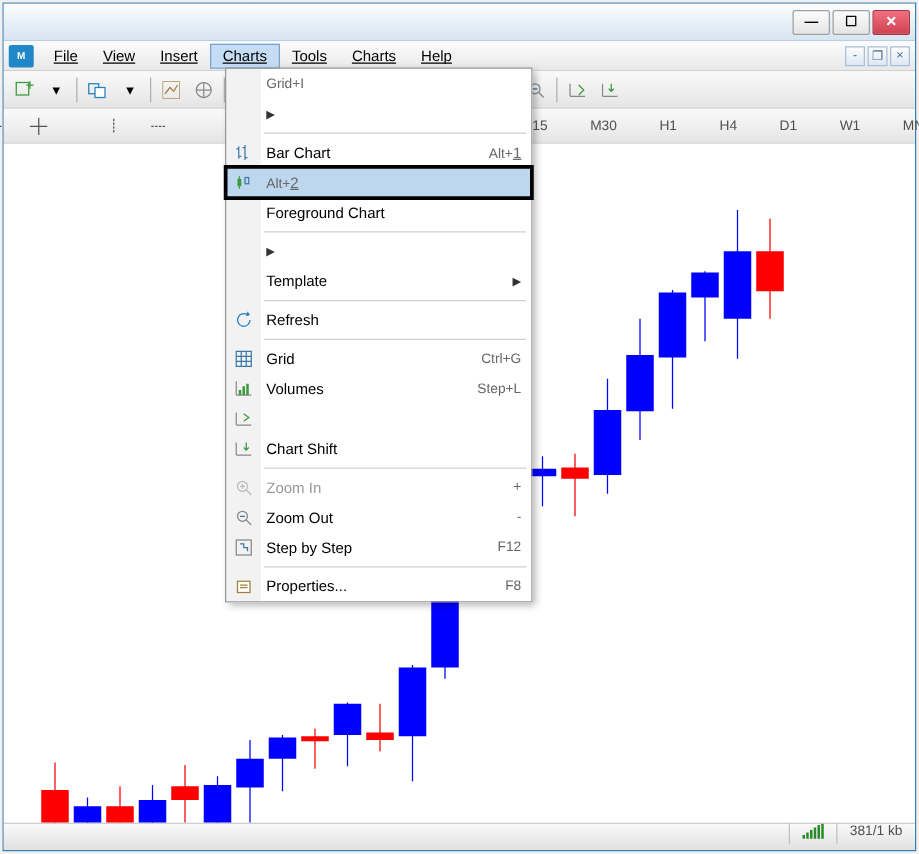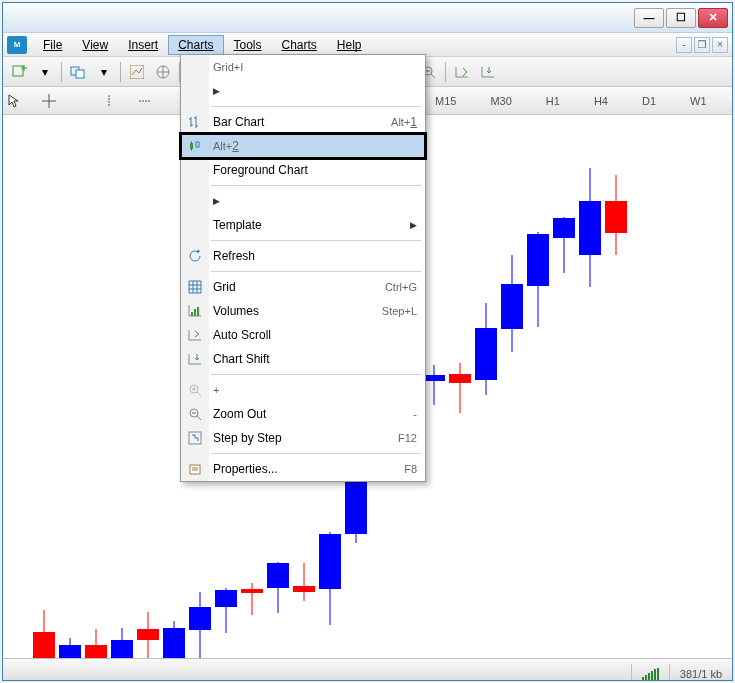--- a/index.html
+++ b/index.html
@@ -20,21 +20,21 @@
 .menu-item.underline { text-decoration: underline; text-decoration-skip-ink: none; text-underline-offset: 1px; }
 
 .win-controls { margin-left: auto; display: flex; gap: 2px; }
 .wc-btn { width: 16px; height: 16px; background: linear-gradient(to bottom, #fcfcfc, #dde8f5); border: 1px solid #a8bfda; display: flex; align-items: center; justify-content: center; cursor: pointer; font-size: 10px; color: #4a6a8a; }
 
 .toolbar { height: 30px; background: linear-gradient(to bottom, #fafafa, #e5e5e5); display: flex; align-items: center; padding: 0 4px; border-bottom: 1px solid #c8c8c8; gap: 2px; }
 .tool-btn { width: 24px; height: 24px; display: flex; align-items: center; justify-content: center; cursor: pointer; border: 1px solid transparent; }
 .tool-sep { width: 1px; height: 20px; background: #b0b0b0; margin: 0 2px; }
 .tool-label { padding: 0 6px; display: flex; align-items: center; gap: 4px; cursor: pointer; }
 
-.toolbar2 { height: 28px; background: linear-gradient(to bottom, #fafafa, #e5e5e5); display: flex; align-items: center; padding: 0 4px; border-bottom: 1px solid #c8c8c8; gap: 20px; }
+.toolbar2 { height: 28px; background: linear-gradient(to bottom, #fafafa, #e5e5e5); display: flex; align-items: center; padding: 0 4px; border-bottom: 1px solid #c8c8c8; gap: 20px; justify-content: center; }
 .tf-btn { padding: 2px 6px; font-size: 11px; cursor: pointer; border: 1px solid transparent; color: #505050; }
 
 .chart-area { flex: 1; background: #fff; position: relative; overflow: hidden; }
 
 .dropdown { position: absolute; top: 54px; left: 180px; width: 246px; background: linear-gradient(to right, #f2f2f2 0, #f2f2f2 28px, #fff 28px); border: 1px solid #999; box-shadow: 3px 3px 6px rgba(0,0,0,0.3); z-index: 100; }
 .dd-item { height: 24px; display: flex; align-items: center; padding: 0 8px 0 32px; cursor: pointer; position: relative; }
 .dd-item.highlighted { outline: 3px solid #000; outline-offset: -1px; z-index: 2; background: #bdd7ef; }
 .dd-item.disabled { color: #999; }
 .dd-item .label { flex: 1; }
 .dd-item .shortcut { color: #666; font-size: 11px; }
@@ -44,21 +44,21 @@
 .ul-char { text-decoration: underline; }
 
 .candle { position: absolute; }
 .candle .wick { position: absolute; left: 50%; transform: translateX(-50%); width: 1px; background: currentColor; }
 .candle .body { position: absolute; left: 0; width: 100%; background: currentColor; }
 .blue { color: #0000FE; }
 .red { color: #FE0000; }
 
 .chart-title { position: absolute; right: 20px; top: 380px; font-size: 24px; font-weight: bold; color: #000; }
 
-.statusbar { height: 22px; background: linear-gradient(to bottom, #fafafa, #e0e0e0); border-top: 1px solid #c0c0c0; display: flex; align-items: flex-end; justify-content: flex-end; padding: 0 10px; gap: 10px; }
+.statusbar { height: 22px; background: linear-gradient(to bottom, #fafafa, #e0e0e0); border-top: 1px solid #c0c0c0; display: flex; align-items: flex-start; justify-content: flex-end; padding: 0 10px; gap: 10px; }
 .status-bars { display: flex; gap: 1px; align-items: flex-end; height: 12px; }
 .status-bars span { width: 2px; background: #2a8a2a; }
 .status-text { color: #505050; font-size: 11px; }
 .status-sep { width: 1px; height: 16px; background: #c0c0c0; }
 
 svg { display: block; }
 </style>
 </head>
 <body>
 
@@ -390,40 +390,40 @@
       <span class="label">Volumes</span>
       <span class="shortcut">Step+L</span>
     </div>
     <div class="dd-item">
       <span class="icon">
         <svg width="14" height="14">
           <path d="M1 12 h12 M1 12 v-10" stroke="#888"></path>
           <path d="M7 3 l4 3 l-4 3" stroke="#3a9a3a" fill="none"></path>
         </svg>
       </span>
-      <span class="label">Auto Scroll</span>
     </div>
     <div class="dd-item">
       <span class="icon">
         <svg width="14" height="14">
           <path d="M1 12 h12 M1 12 v-10" stroke="#888"></path>
           <path d="M9 2 v6 l2 -2 M9 8 l-2 -2" stroke="#3a9a3a" fill="none"></path>
         </svg>
       </span>
       <span class="label">Chart Shift</span>
     </div>
     <div class="dd-sep"></div>
     <div class="dd-item disabled">
       <span class="icon">
         <svg width="14" height="14">
           <circle cx="6" cy="6" r="4" fill="none" stroke="#bbb"></circle>
           <path d="M9 9 l4 4" stroke="#bbb"></path>
           <path d="M4 6 h4 M6 4 v4" stroke="#bbb"></path>
         </svg>
       </span>
+      <span class="label">Zoom In</span>
       <span class="shortcut">+</span>
     </div>
     <div class="dd-item">
       <span class="icon">
         <svg width="14" height="14">
           <circle cx="6" cy="6" r="4" fill="none" stroke="#888"></circle>
           <path d="M9 9 l4 4" stroke="#888"></path>
           <path d="M4 6 h4" stroke="#3a7aaa"></path>
         </svg>
       </span>

